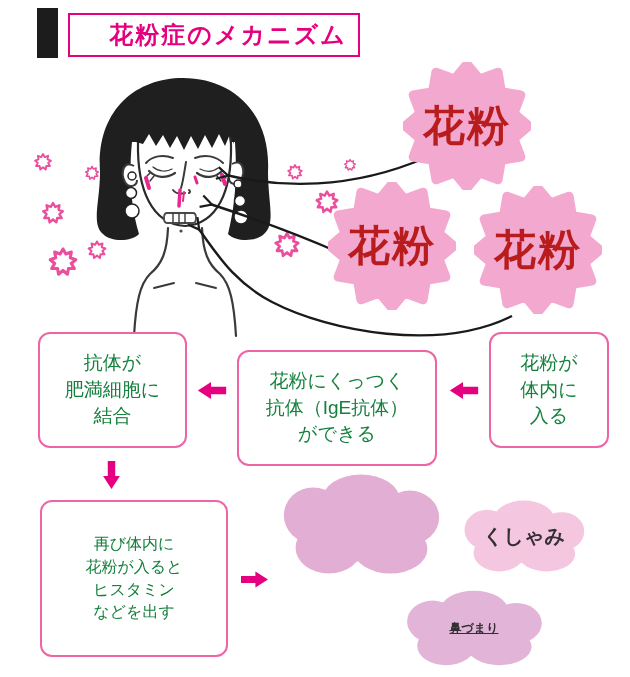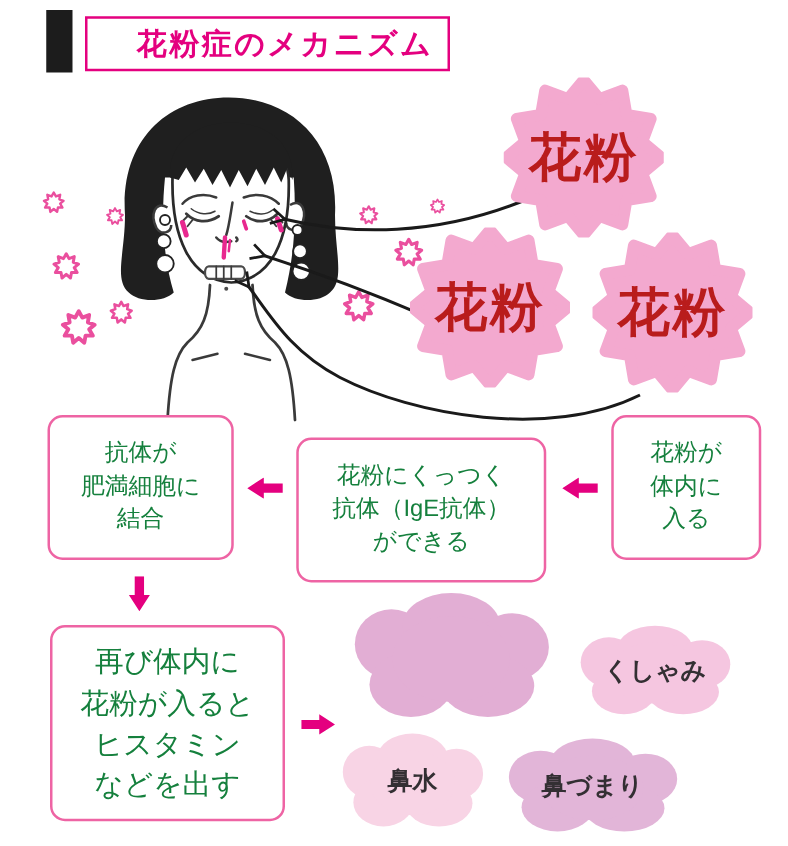--- a/index.html
+++ b/index.html
@@ -29,21 +29,21 @@
   .burst-3{left:474px;top:186px;}
 
   
   .flow-box{position:absolute;background:#ffffff;border:2px solid #ee64a4;border-radius:12px;
     display:flex;align-items:center;justify-content:center;box-sizing:border-box;text-align:center;}
   .flow-box span{white-space:pre-line;color:#15803d;font-weight:normal;font-size:19px;line-height:1.42;}
   .box-bind{left:38px;top:332px;width:149px;height:116px;}
   .box-ige{left:237px;top:350px;width:200px;height:116px;}
   .box-enter{left:489px;top:332px;width:120px;height:116px;}
   .box-histamine{left:40px;top:500px;width:188px;height:157px;}
-  .box-histamine span{font-size:23px;}
+  .box-histamine span{font-size:16px;}
 
   
   .flow-arrow{position:absolute;}
   .flow-arrow svg{display:block;width:100%;height:100%;}
   .fa-left-1{left:197px;top:382px;width:30px;height:17px;}
   .fa-left-2{left:449px;top:382px;width:30px;height:17px;}
   .fa-down{left:103px;top:461px;width:17px;height:28px;}
   .fa-right{left:241px;top:571px;width:27px;height:17px;}
   .flow-arrow path{fill:#e4007f;}
 
@@ -51,21 +51,21 @@
   .cloud{position:absolute;display:flex;align-items:center;justify-content:center;}
   .cloud svg{position:absolute;inset:0;width:100%;height:100%;}
   .cloud span{position:relative;color:#332f33;font-weight:bold;}
   .cloud-1{left:278px;top:468px;width:166px;height:112px;}
   .cloud-1 span{font-size:21px;}
   .cloud-2{left:460px;top:496px;width:128px;height:80px;text-align:right;}
   .cloud-2 span{font-size:20px;}
   .cloud-3{left:270px;top:582px;width:120px;height:84px;}
   .cloud-3 span{font-size:20px;}
   .cloud-4{left:402px;top:586px;width:144px;height:84px;}
-  .cloud-4 span{font-size:20px;}
+  .cloud-4 span{font-size:12px;text-decoration:underline;}
 </style>
 </head>
 <body>
 
 <div class="stage">
 
   <div class="black-bar"></div>
   <div class="title-box">
     <span>花粉症のメカニズム</span>
   </div>
@@ -226,33 +226,20 @@
       <ellipse cx="36" cy="44" rx="30" ry="26"></ellipse>
           <ellipse cx="85" cy="30" rx="40" ry="24"></ellipse>
           <ellipse cx="135" cy="46" rx="30" ry="25"></ellipse>
       <ellipse cx="52" cy="74" rx="34" ry="24"></ellipse>
           <ellipse cx="115" cy="75" rx="38" ry="23"></ellipse>
           <ellipse cx="85" cy="55" rx="48" ry="32"></ellipse>
     </g>
       </svg>
     <span>くしゃみ</span>
   </div>
-  <div class="cloud cloud-3">
-    <svg viewBox="0 0 170 104" preserveAspectRatio="none">
-        <g fill="#f8d4e5">
-      <ellipse cx="36" cy="44" rx="30" ry="26"></ellipse>
-          <ellipse cx="85" cy="30" rx="40" ry="24"></ellipse>
-          <ellipse cx="135" cy="46" rx="30" ry="25"></ellipse>
-      <ellipse cx="52" cy="74" rx="34" ry="24"></ellipse>
-          <ellipse cx="115" cy="75" rx="38" ry="23"></ellipse>
-          <ellipse cx="85" cy="55" rx="48" ry="32"></ellipse>
-    </g>
-      </svg>
-    <span>鼻水</span>
-  </div>
   <div class="cloud cloud-4">
     <svg viewBox="0 0 170 104" preserveAspectRatio="none">
         <g fill="#e2b5d8">
       <ellipse cx="36" cy="44" rx="30" ry="26"></ellipse>
           <ellipse cx="85" cy="30" rx="40" ry="24"></ellipse>
           <ellipse cx="135" cy="46" rx="30" ry="25"></ellipse>
       <ellipse cx="52" cy="74" rx="34" ry="24"></ellipse>
           <ellipse cx="115" cy="75" rx="38" ry="23"></ellipse>
           <ellipse cx="85" cy="55" rx="48" ry="32"></ellipse>
     </g>

